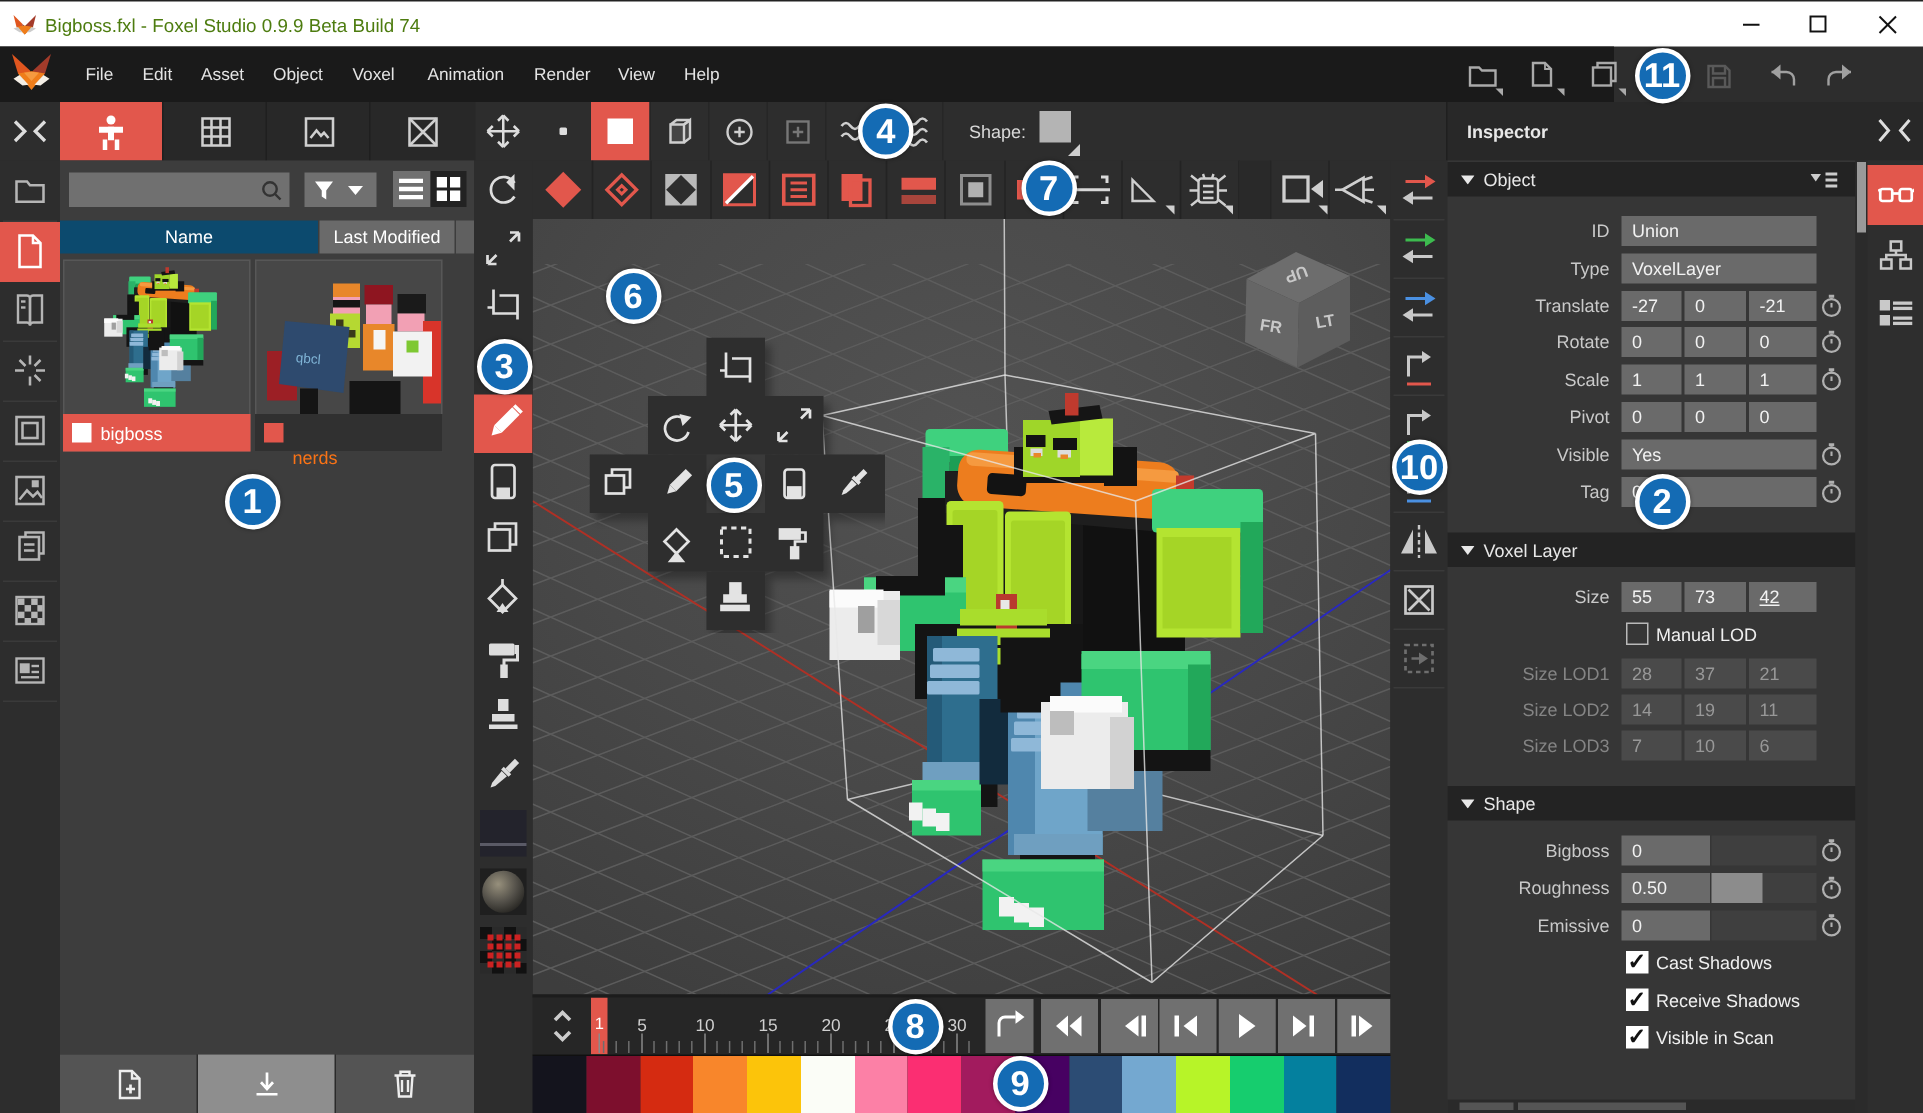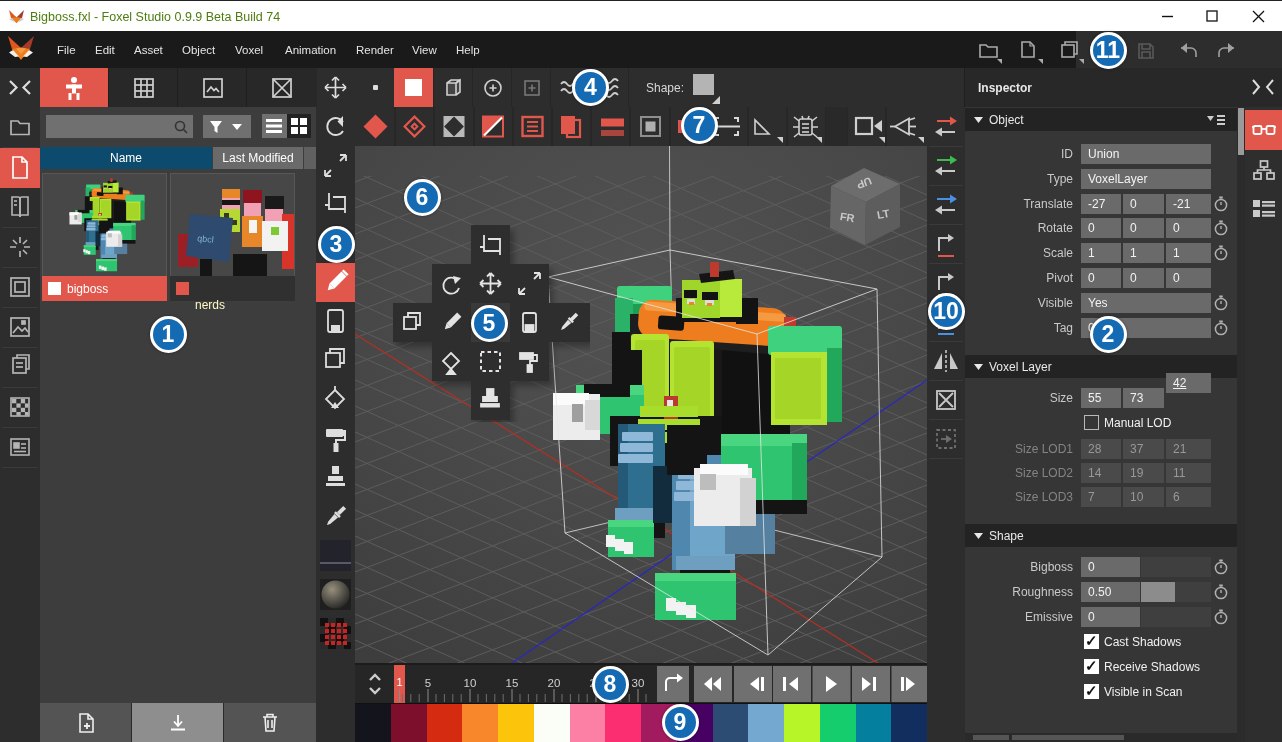--- a/index.html
+++ b/index.html
@@ -595,21 +595,21 @@
           <rect x="91" y="47" width="26" height="30" fill="#f2f2f2"></rect>
           <rect x="100" y="53" width="8" height="8" fill="#7ec832"></rect>
           <polygon points="19,40 62,44 58,88 15,82" fill="#2e4a6e"></polygon>
           <text x="26" y="67" font-size="9" fill="#7fb3d5" transform="rotate(5 22 68)" font-family="Liberation Sans,sans-serif">qbcl</text>
           <rect x="29" y="85" width="12" height="17" fill="#151515"></rect>
           <rect x="62" y="80" width="34" height="22" fill="#151515"></rect>
         </g>
       </svg>
       <div class="abs" style="left:-1px;top:102px;width:125px;height:25px;background:#303030;display:flex;align-items:center;">
         <div style="width:13px;height:13px;background:#e2574c;margin-left:6px;"></div>
-        <span style="color:#fef9c3;font-size:12px;margin-left:6px;margin-top:32px;">nerds</span>
+        <span style="color:#f97316;font-size:12px;margin-left:6px;margin-top:32px;">nerds</span>
       </div>
     </div>
 
     <div class="abs" style="left:0;top:596px;width:276px;height:39px;background:#2a2a2a;">
       <div class="cell" style="left:0;top:0;width:91px;height:39px;background:#545454;">
         <svg width="20" height="22" viewBox="0 0 20 22" fill="none" stroke="#eee" stroke-width="1.6">
           <path d="M4,2 h8 l5,5 v13 h-13 z M12,2 v5 h5"></path>
           <path d="M8,14 h6 M11,11 v6" stroke-width="1.8"></path>
         </svg>
       </div>
@@ -848,21 +848,21 @@
       </svg>
 
     <div class="ihead" style="top:248px;">
       <svg width="9" height="7" style="margin:0 6px 0 9px;">
           <polygon points="0,1 9,1 4.5,7" fill="#e8e8e8"></polygon>
         </svg>Voxel Layer
     </div>
     <div class="lbl" style="top:281px;">Size</div>
     <div class="fld" style="left:116px;top:281px;width:40px;">55</div>
       <div class="fld" style="left:158px;top:281px;width:41px;">73</div>
-      <div class="fld" style="left:201px;top:266px;width:45px;text-decoration:underline;">42</div>
+      <div class="fld" style="left:201px;top:281px;width:45px;text-decoration:underline;">42</div>
     <div class="abs" style="left:119px;top:308px;width:15px;height:15px;border:1.5px solid #b9b9b9;box-sizing:border-box;"></div>
     <div class="abs" style="left:139px;top:309px;font-size:12px;color:#f0f0f0;">Manual LOD</div>
     <div class="lbl dim" style="top:332px;">Size LOD1</div>
     <div class="fld dimf" style="left:116px;top:332px;width:40px;">28</div>
       <div class="fld dimf" style="left:158px;top:332px;width:41px;">37</div>
       <div class="fld dimf" style="left:201px;top:332px;width:45px;">21</div>
     <div class="lbl dim" style="top:356px;">Size LOD2</div>
     <div class="fld dimf" style="left:116px;top:356px;width:40px;">14</div>
       <div class="fld dimf" style="left:158px;top:356px;width:41px;">19</div>
       <div class="fld dimf" style="left:201px;top:356px;width:45px;">11</div>

